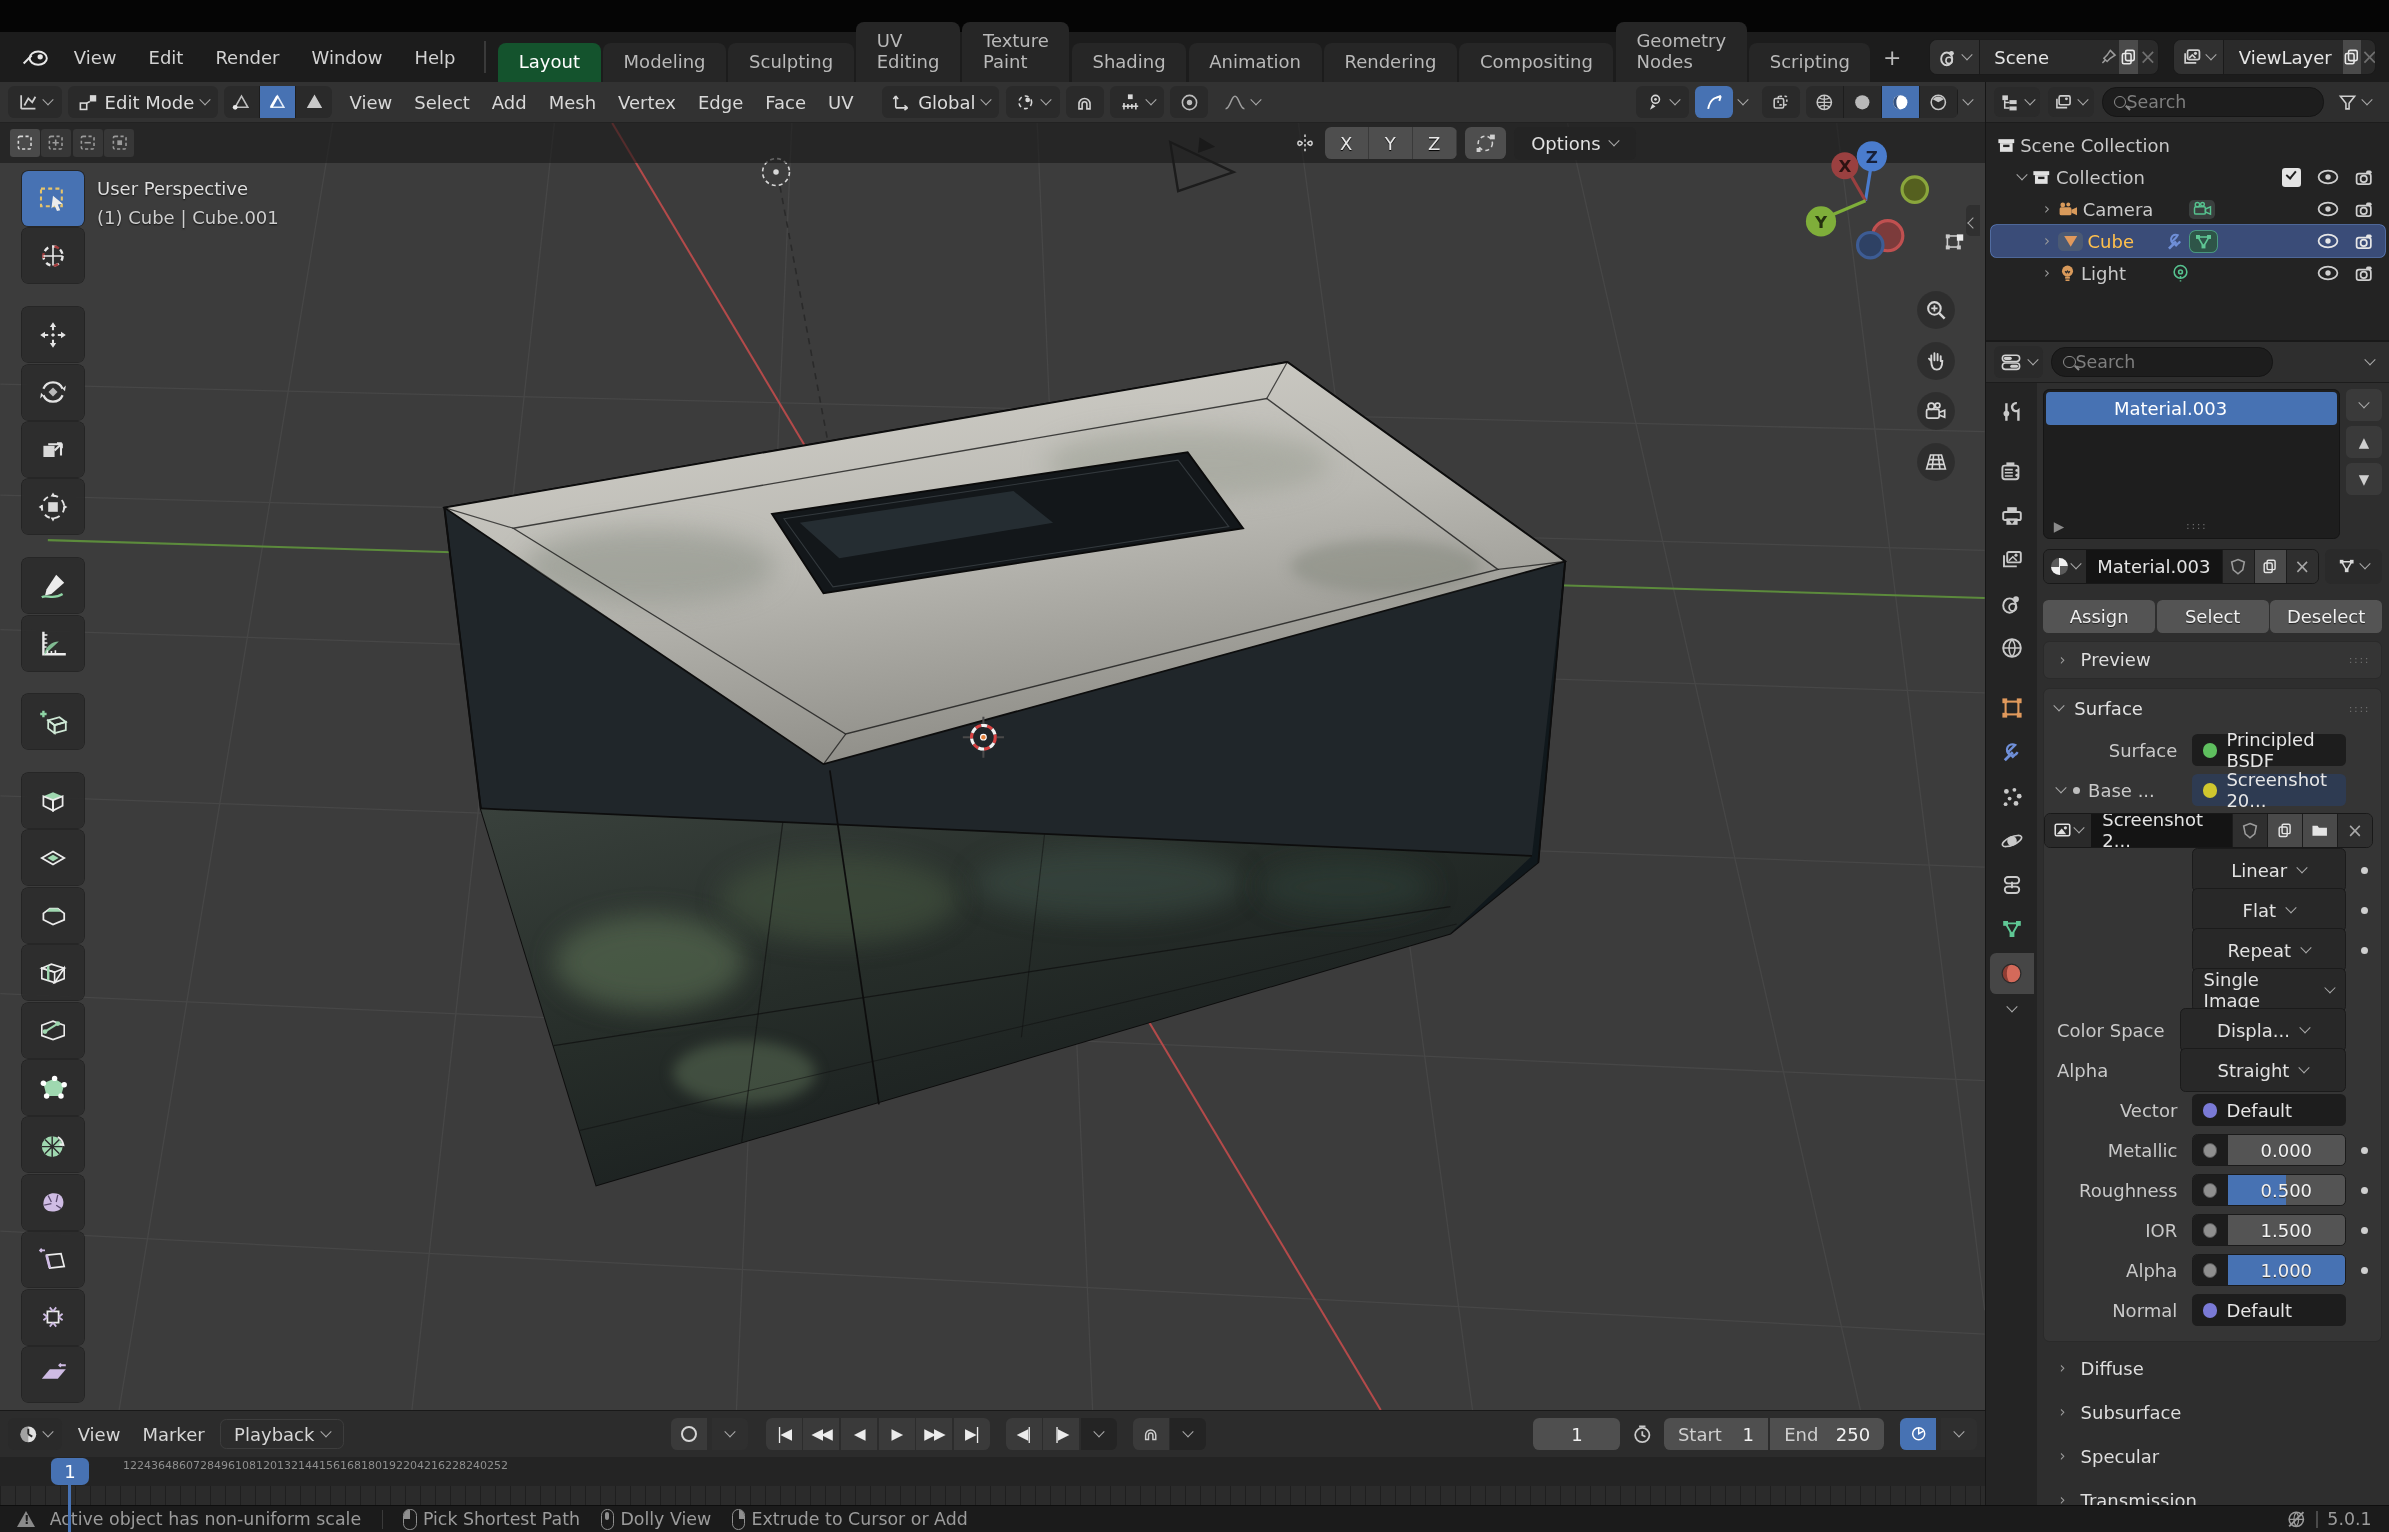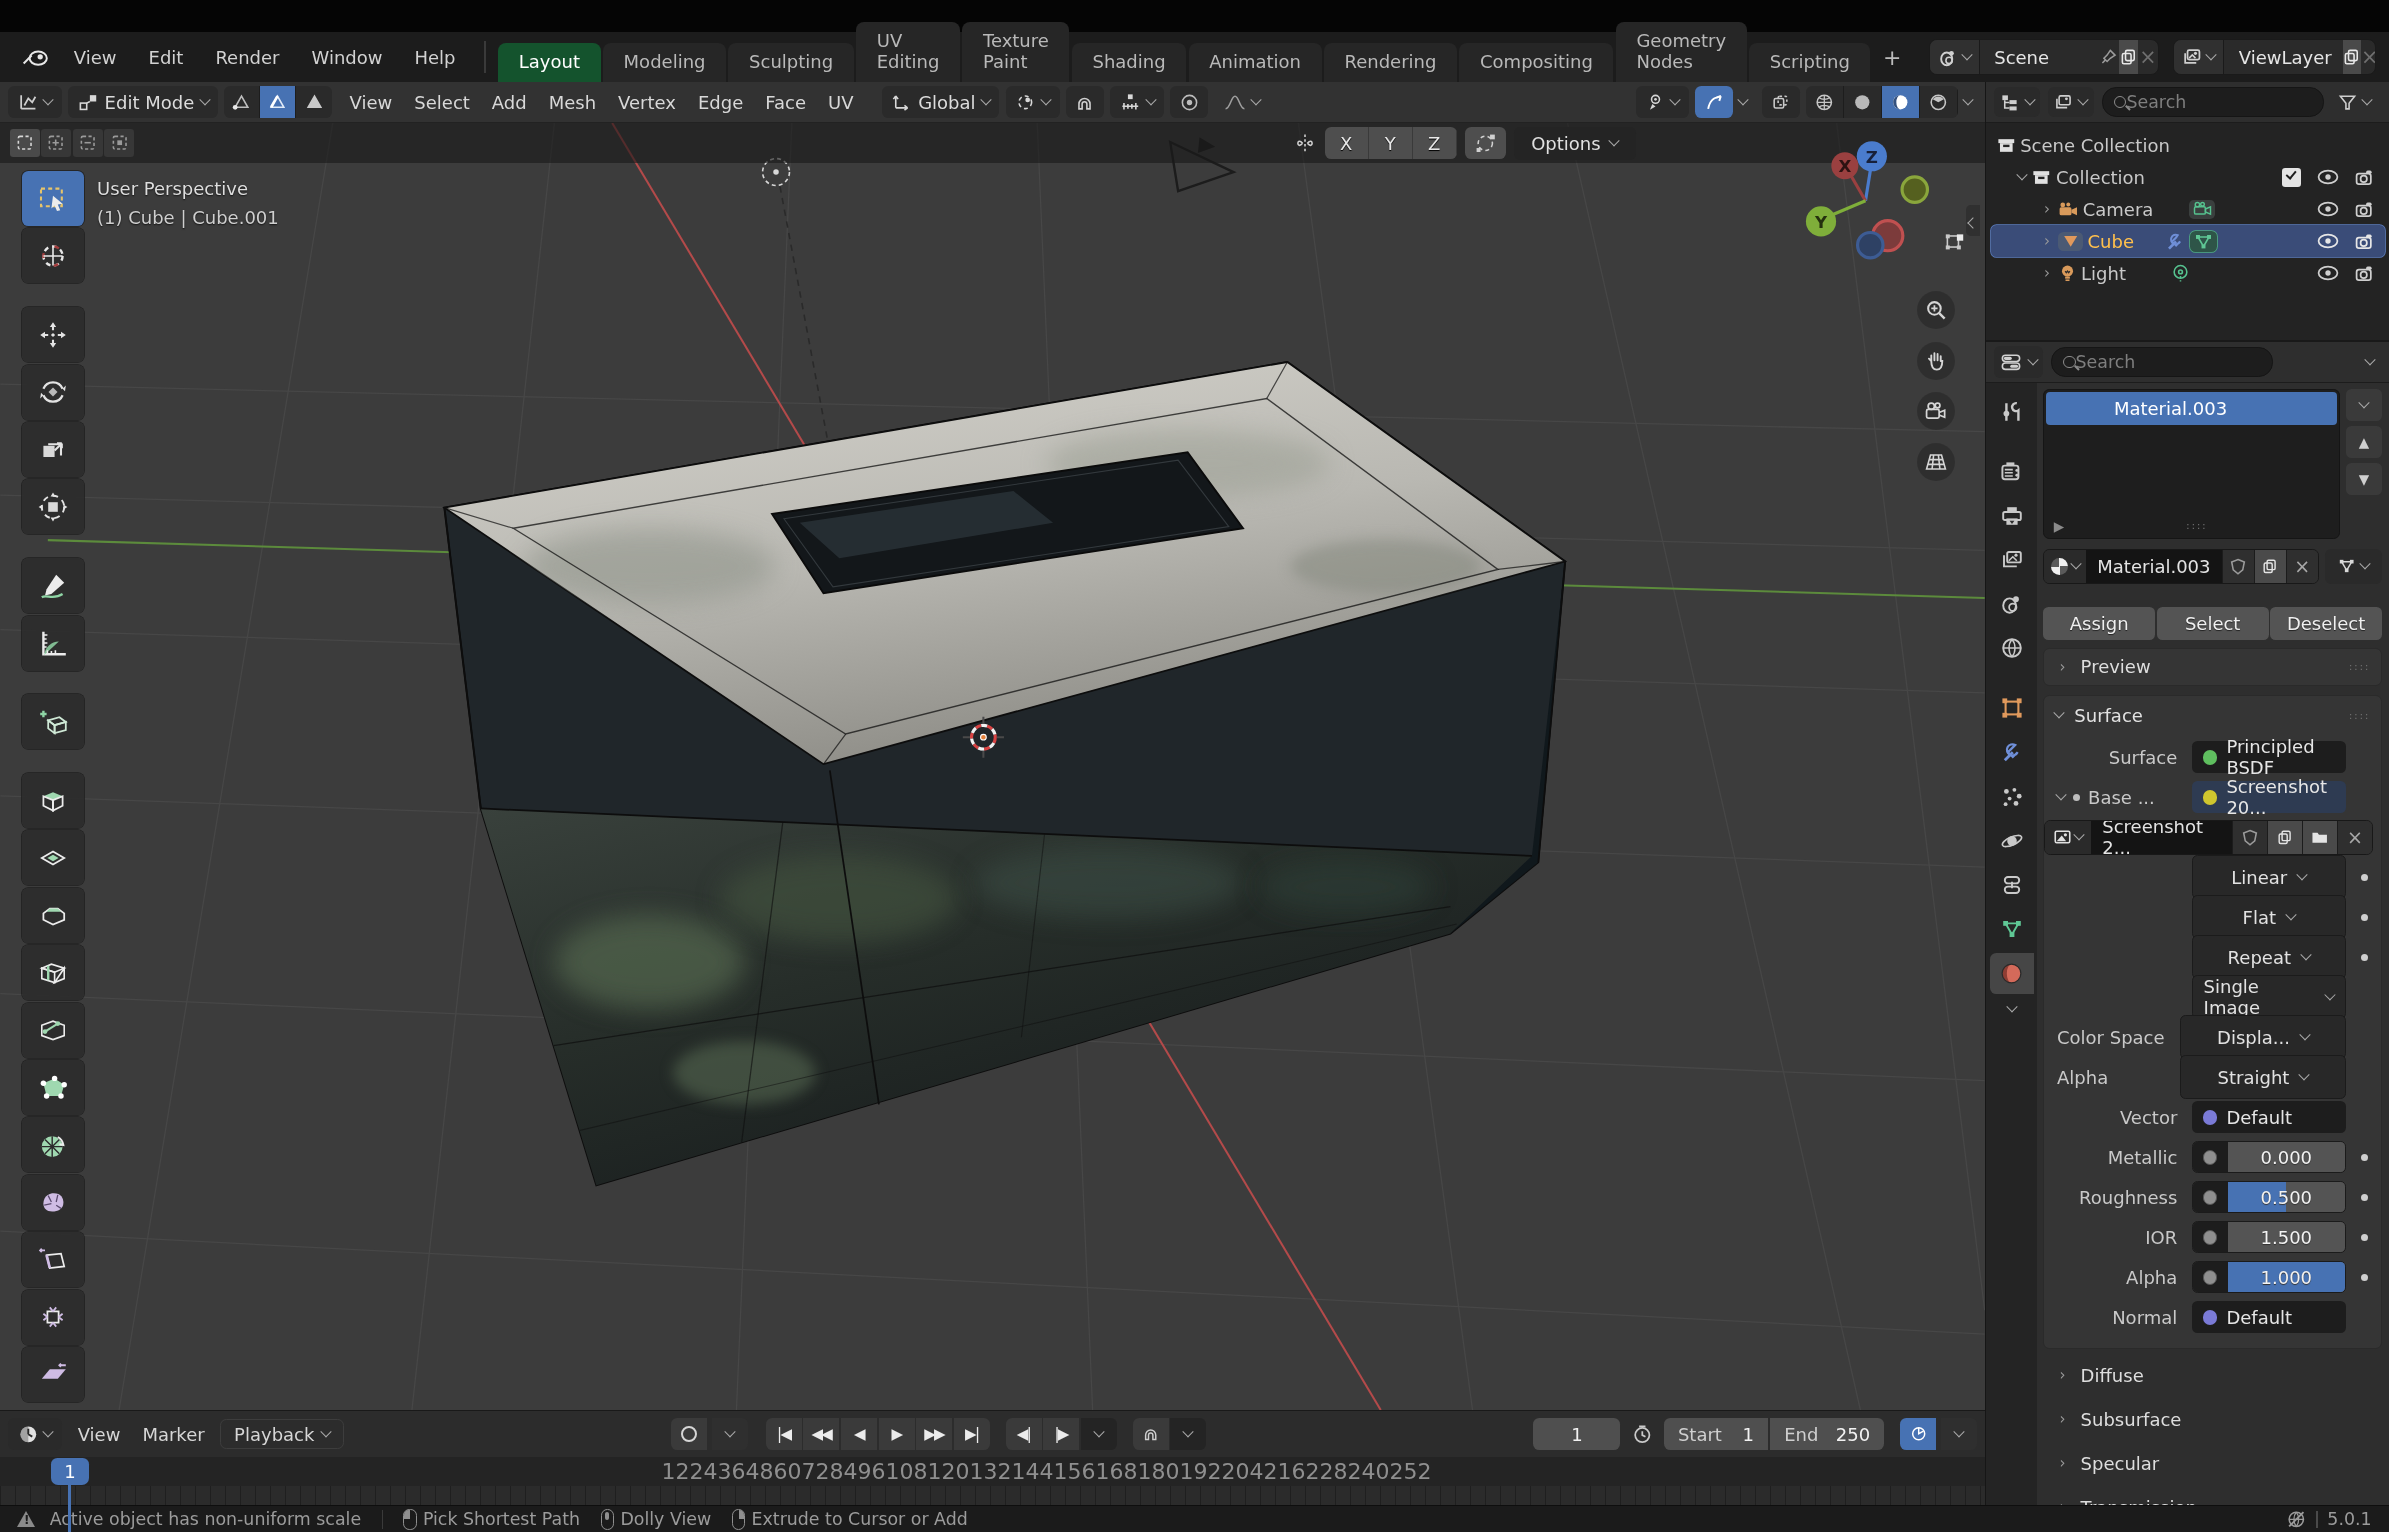--- a/index.html
+++ b/index.html
@@ -71,21 +71,21 @@
   .collapse-chev{position:absolute;right:4.8px;top:82px;color:#cfcfcf;background:rgba(40,40,40,.6);border-radius:4.8px 0 0 4.8px;padding:4.8px 3.2px}
 
   
   .timeline{flex:0 0 93px;display:flex;flex-direction:column;border-top:0.8px solid #191919}
   .tl-head{height:46px;background:#2c2c2c;display:flex;align-items:center;gap:4.8px;padding:0 8px}
   .tl-menu{padding:3.2px 11px;color:#d6d6d6}
   .tbtn{min-width:36px;height:32px;background:#3a3a3a;border-radius:0;display:flex;align-items:center;justify-content:center;color:#ececec;font-size:15px;letter-spacing:-1.6px}
   .tgrp{display:flex;gap:1.6px;border-radius:6.3px;overflow:hidden}
   .tfield{background:#4f4f4f;border-radius:6.3px;height:32px;display:flex;align-items:center;justify-content:center;color:#f2f2f2;padding:0 14.3px}
   .tl-ruler{height:28.5px;background:#242424;position:relative}
-  .ruler-nums{position:absolute;left:136px;width:1821px;top:1.6px;display:flex;justify-content:center;color:#8f8f8f;font-size:22px}
+  .ruler-nums{position:absolute;left:123px;width:1821px;top:1.6px;display:flex;justify-content:flex-start;color:#8f8f8f;font-size:11px}
   .playhead{position:absolute;left:51px;top:0.8px;width:38px;height:27px;background:#4772b3;color:#fff;border-radius:6.3px 6.3px 7.1px 7.1px;display:flex;align-items:center;justify-content:center;z-index:3}
   .playhead::after{content:"";position:absolute;left:17.4px;top:27px;width:2.4px;height:48px;background:#4772b3}
   .tl-track{height:19px;background:#2b2b2b;background-image:repeating-linear-gradient(90deg,rgba(0,0,0,.28) 0 0.8px,transparent 0.8px 15px)}
 
   
   .statusbar{position:absolute;left:0;bottom:0;width:100%;height:28.5px;background:#1b1b1b;border-top:0.8px solid #0e0e0e;display:flex;align-items:center;padding:0 17.4px;color:#9b9b9b;font-size:17.4px;gap:20.6px}
   .warn-tri{width:0;height:0;border-left:9.5px solid transparent;border-right:9.5px solid transparent;border-bottom:16.6px solid #8a8a8a;position:relative;margin-right:8px}
   .warn-tri::after{content:"!";position:absolute;left:-2.4px;top:1.6px;color:#1b1b1b;font-size:12px;font-weight:bold}
   .sdiv{width:0.8px;height:19px;background:#3a3a3a}
   .hint{display:flex;align-items:center;gap:6.3px}
@@ -128,21 +128,21 @@
   .slotfoot{position:absolute;bottom:4.8px;left:9.5px;right:9.5px;display:flex;align-items:center;color:#8a8a8a}
   .slotside{display:flex;flex-direction:column;gap:4.8px;width:36px}
   .sbtn{width:36px;height:32px;background:#3a3a3a;border-radius:5.5px;display:flex;align-items:center;justify-content:center;color:#cfcfcf;font-size:13.5px}
   .dbrow{display:flex;align-items:center;margin-top:9.5px;gap:6.3px}
   .dblock{display:flex;flex:1;height:35px;border-radius:6.3px;overflow:hidden;border:0.8px solid #181818}
   .dblock .ic{width:46px;background:#2a2a2a;display:flex;align-items:center;justify-content:center;gap:3.2px}
   .dblock .nm{flex:1;background:#141414;color:#e4e4e4;display:flex;align-items:center;padding:0 11px}
   .dblock .op{width:35px;background:#2f2f2f;display:flex;align-items:center;justify-content:center;color:#a8a8a8;border-left:0.8px solid #1c1c1c}
   .dblock .op.lit{background:#4a4a4a;color:#ededed}
   .meshdrop{width:57px;height:35px;background:#2a2a2a;border-radius:6.3px;display:flex;align-items:center;justify-content:center;gap:4.8px}
-  .btnrow{display:flex;gap:1.6px;margin-top:23px}
+  .btnrow{display:flex;gap:1.6px;margin-top:16px}
   .btnrow .b{flex:1;background:#545454;border-radius:5.5px;height:33px;display:flex;align-items:center;justify-content:center;color:#f0f0f0;text-shadow:0 0.8px 0.8px #222}
   .panel{background:#353535;border-radius:6.3px;margin-top:9.5px;border:0.8px solid #2a2a2a}
   .phead{display:flex;align-items:center;gap:11px;height:38px;padding:0 11px;color:#e2e2e2}
   .grip{margin-left:auto;color:#6f6f6f;font-size:11px;letter-spacing:1.6px}
   .pbody{padding:3.2px 0 11px}
   .prow{display:flex;align-items:center;height:40px;padding:0 35px 0 0;position:relative}
   .prow .lab{flex:0 0 133px;text-align:right;margin-right:14.3px;color:#c9c9c9;white-space:nowrap}
   .prow .lab.left{text-align:left;padding-left:12.7px}
   .drop{flex:1;background:#282828;border:0.8px solid #1b1b1b;border-radius:5.5px;height:44px;display:flex;align-items:center;justify-content:space-between;padding:0 11px;color:#e2e2e2}
   .drop.center{justify-content:center;gap:11px}

